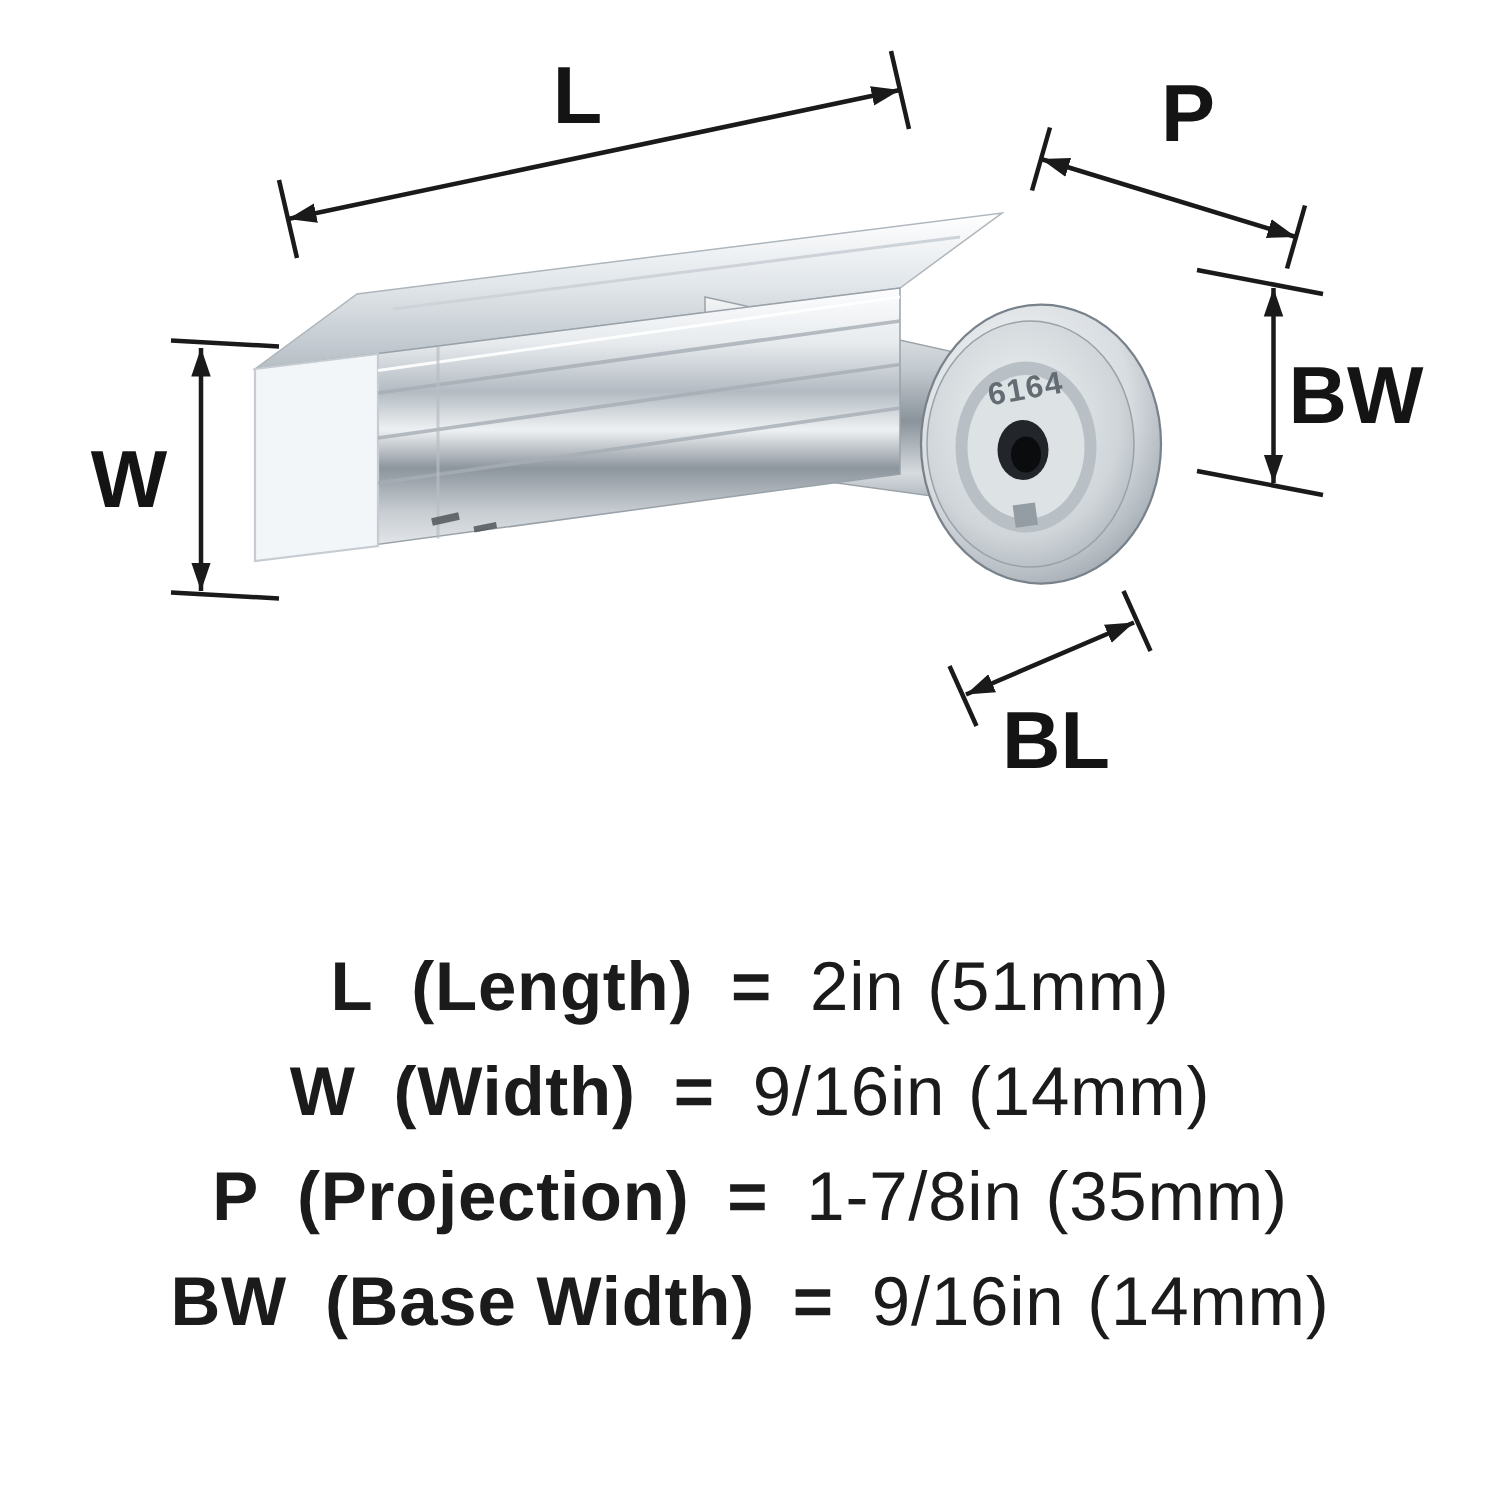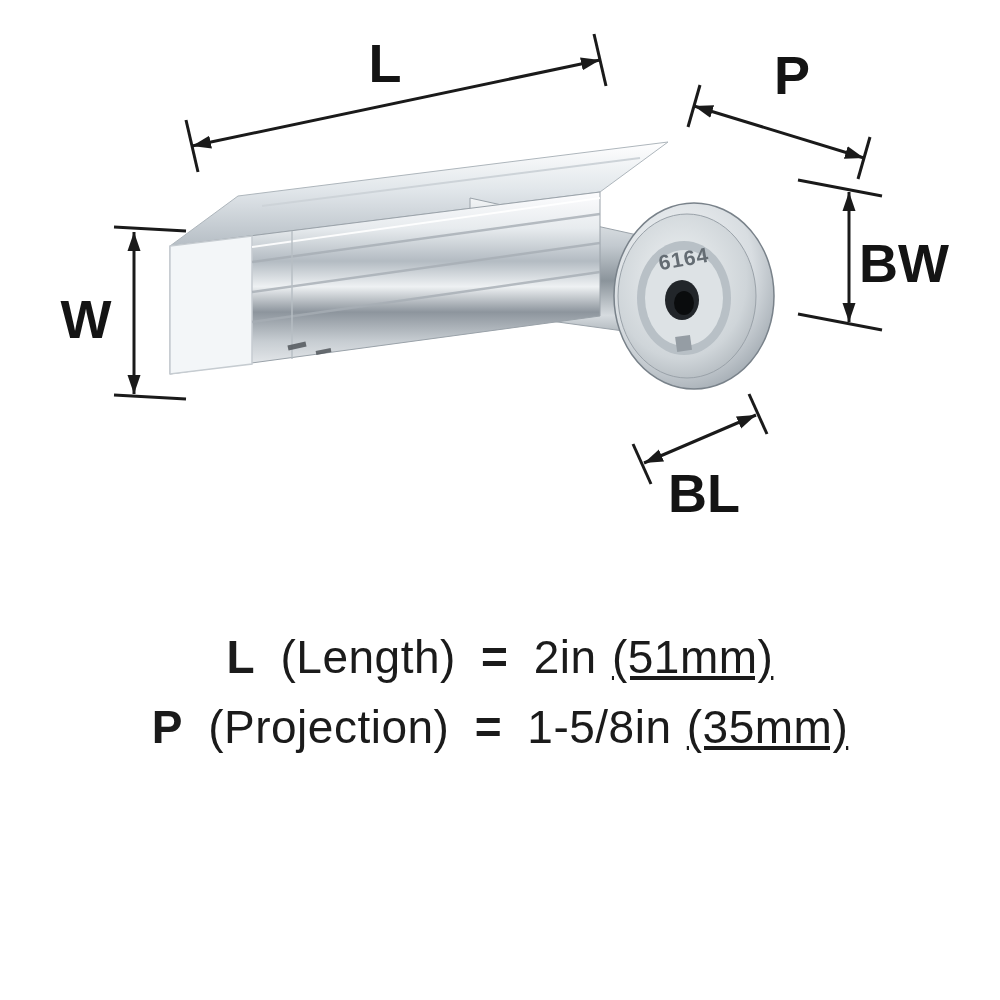--- a/index.html
+++ b/index.html
@@ -1,24 +1,24 @@
 <!DOCTYPE html>
 <html><head>
 <meta charset="utf-8">
 <style>
   html,body{margin:0;padding:0;background:#ffffff;font-family:"Liberation Sans",sans-serif;}
   .canvas{position:relative;width:1000px;height:1000px;background:#ffffff;margin:0 auto;overflow:hidden;}
   .figure{position:absolute;left:0;top:0;width:1000px;height:580px;}
   .specs{position:absolute;left:0;top:622px;width:100%;text-align:center;color:#1b1b1b;}
   .spec-line{font-size:46px;line-height:70px;white-space:nowrap;letter-spacing:0.5px;}
   .spec-code{font-weight:700;}
-  .spec-name{font-weight:400;margin-left:12px;text-align:right;}
+  .spec-name{font-weight:700;margin-left:12px;text-align:right;}
   .spec-eq{font-weight:700;margin-left:12px;}
   .spec-value{font-weight:400;margin-left:12px;}
-  .spec-metric{font-weight:400;margin-left:2px;text-decoration:underline;}
+  .spec-metric{font-weight:400;margin-left:2px;}
   .dim-label{font-size:54px;font-weight:700;fill:#141414;}
   .dim-line{stroke:#1a1a1a;stroke-width:3;fill:none;}
   .dim-tick{stroke:#1a1a1a;stroke-width:3;fill:none;}
 </style>
 </head>
 <body>
 
 <div class="canvas">
 
   <svg class="figure" viewBox="0 0 1000 580" xmlns="http://www.w3.org/2000/svg">
@@ -134,21 +134,35 @@
 
   <div class="specs">
     <div class="spec-line">
       <span class="spec-code">L</span>
       <span class="spec-name">(Length)</span>
       <span class="spec-eq">=</span>
       <span class="spec-value">2in</span>
       <span class="spec-metric">(51mm)</span>
     </div>
     <div class="spec-line">
+      <span class="spec-code">W</span>
+      <span class="spec-name">(Width)</span>
+      <span class="spec-eq">=</span>
+      <span class="spec-value">9/16in</span>
+      <span class="spec-metric">(14mm)</span>
+    </div>
+    <div class="spec-line">
       <span class="spec-code">P</span>
       <span class="spec-name">(Projection)</span>
       <span class="spec-eq">=</span>
-      <span class="spec-value">1-5/8in</span>
+      <span class="spec-value">1-7/8in</span>
       <span class="spec-metric">(35mm)</span>
+    </div>
+    <div class="spec-line">
+      <span class="spec-code">BW</span>
+      <span class="spec-name">(Base Width)</span>
+      <span class="spec-eq">=</span>
+      <span class="spec-value">9/16in</span>
+      <span class="spec-metric">(14mm)</span>
     </div>
   </div>
 
 </div>
 
 </body></html>

